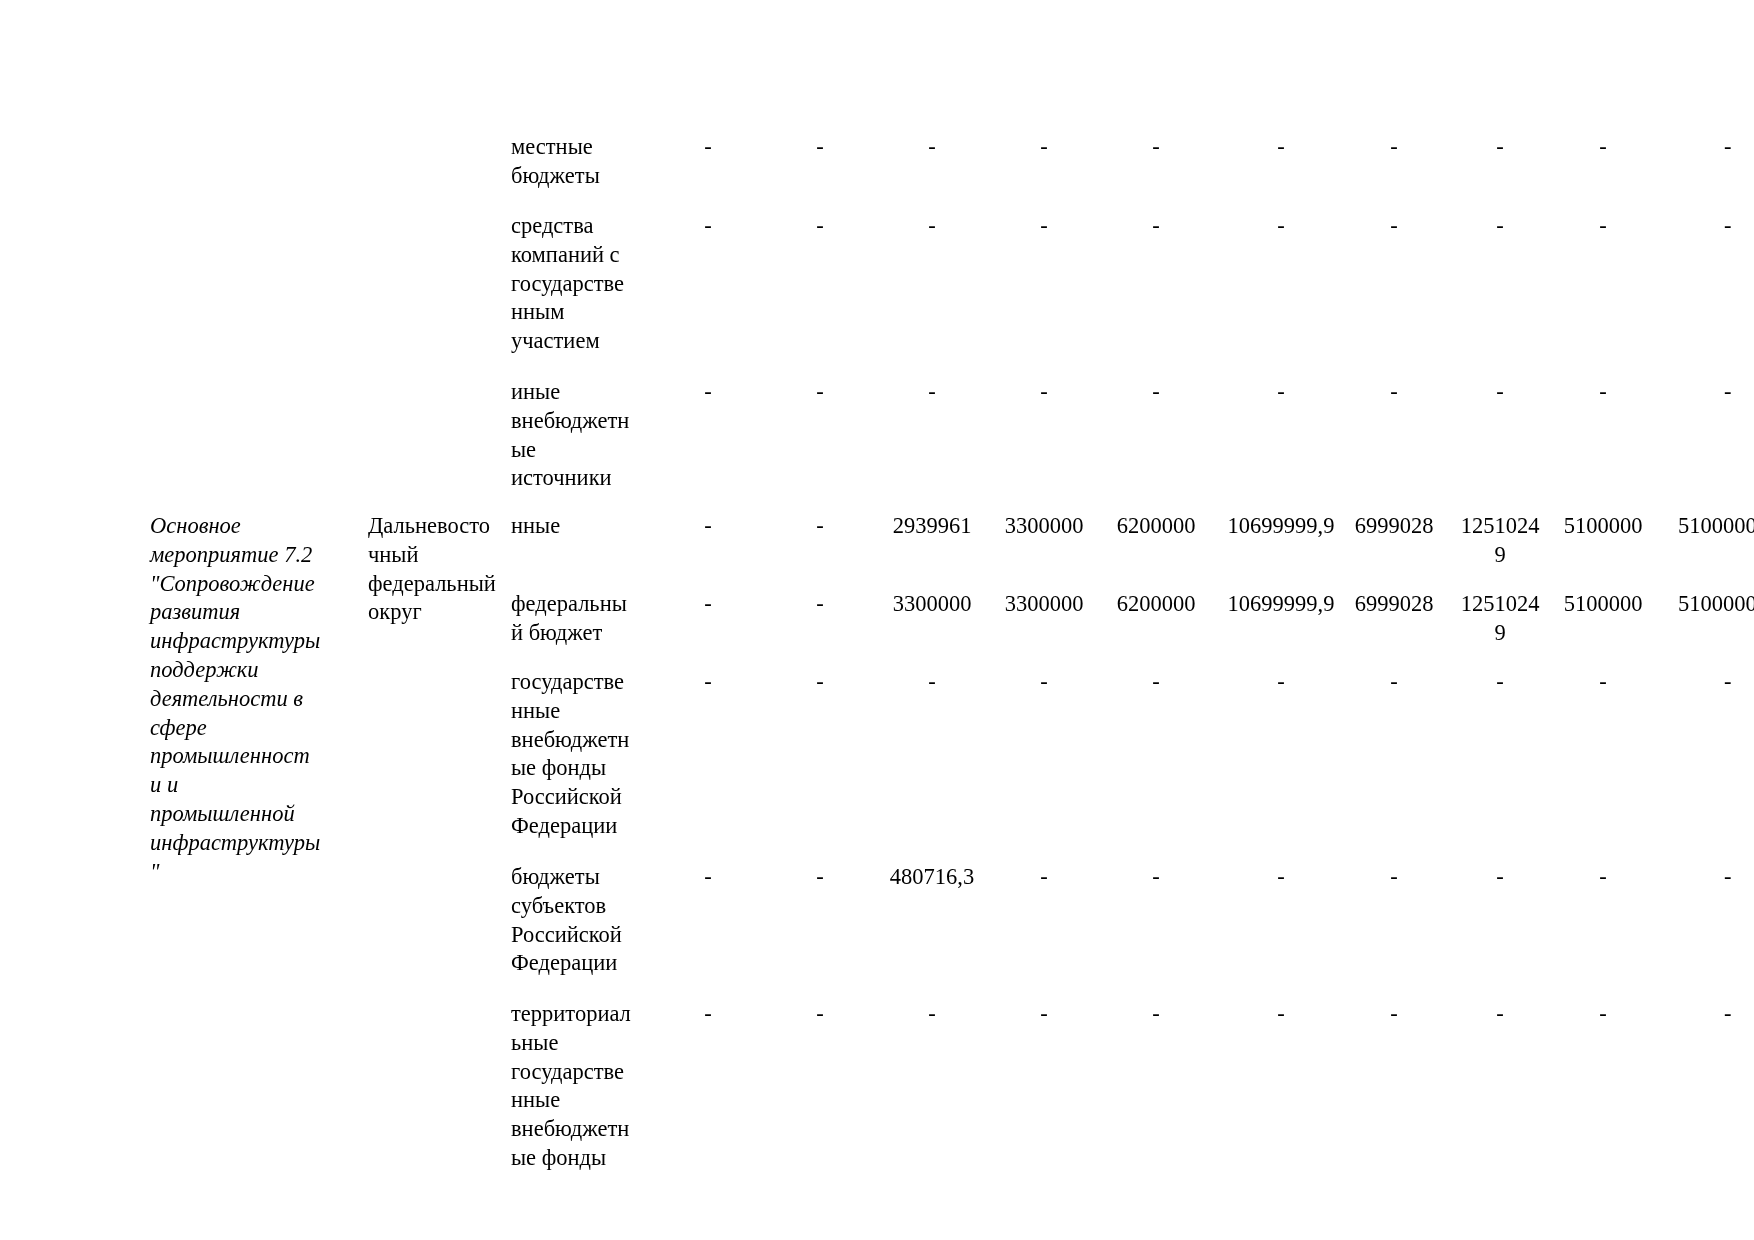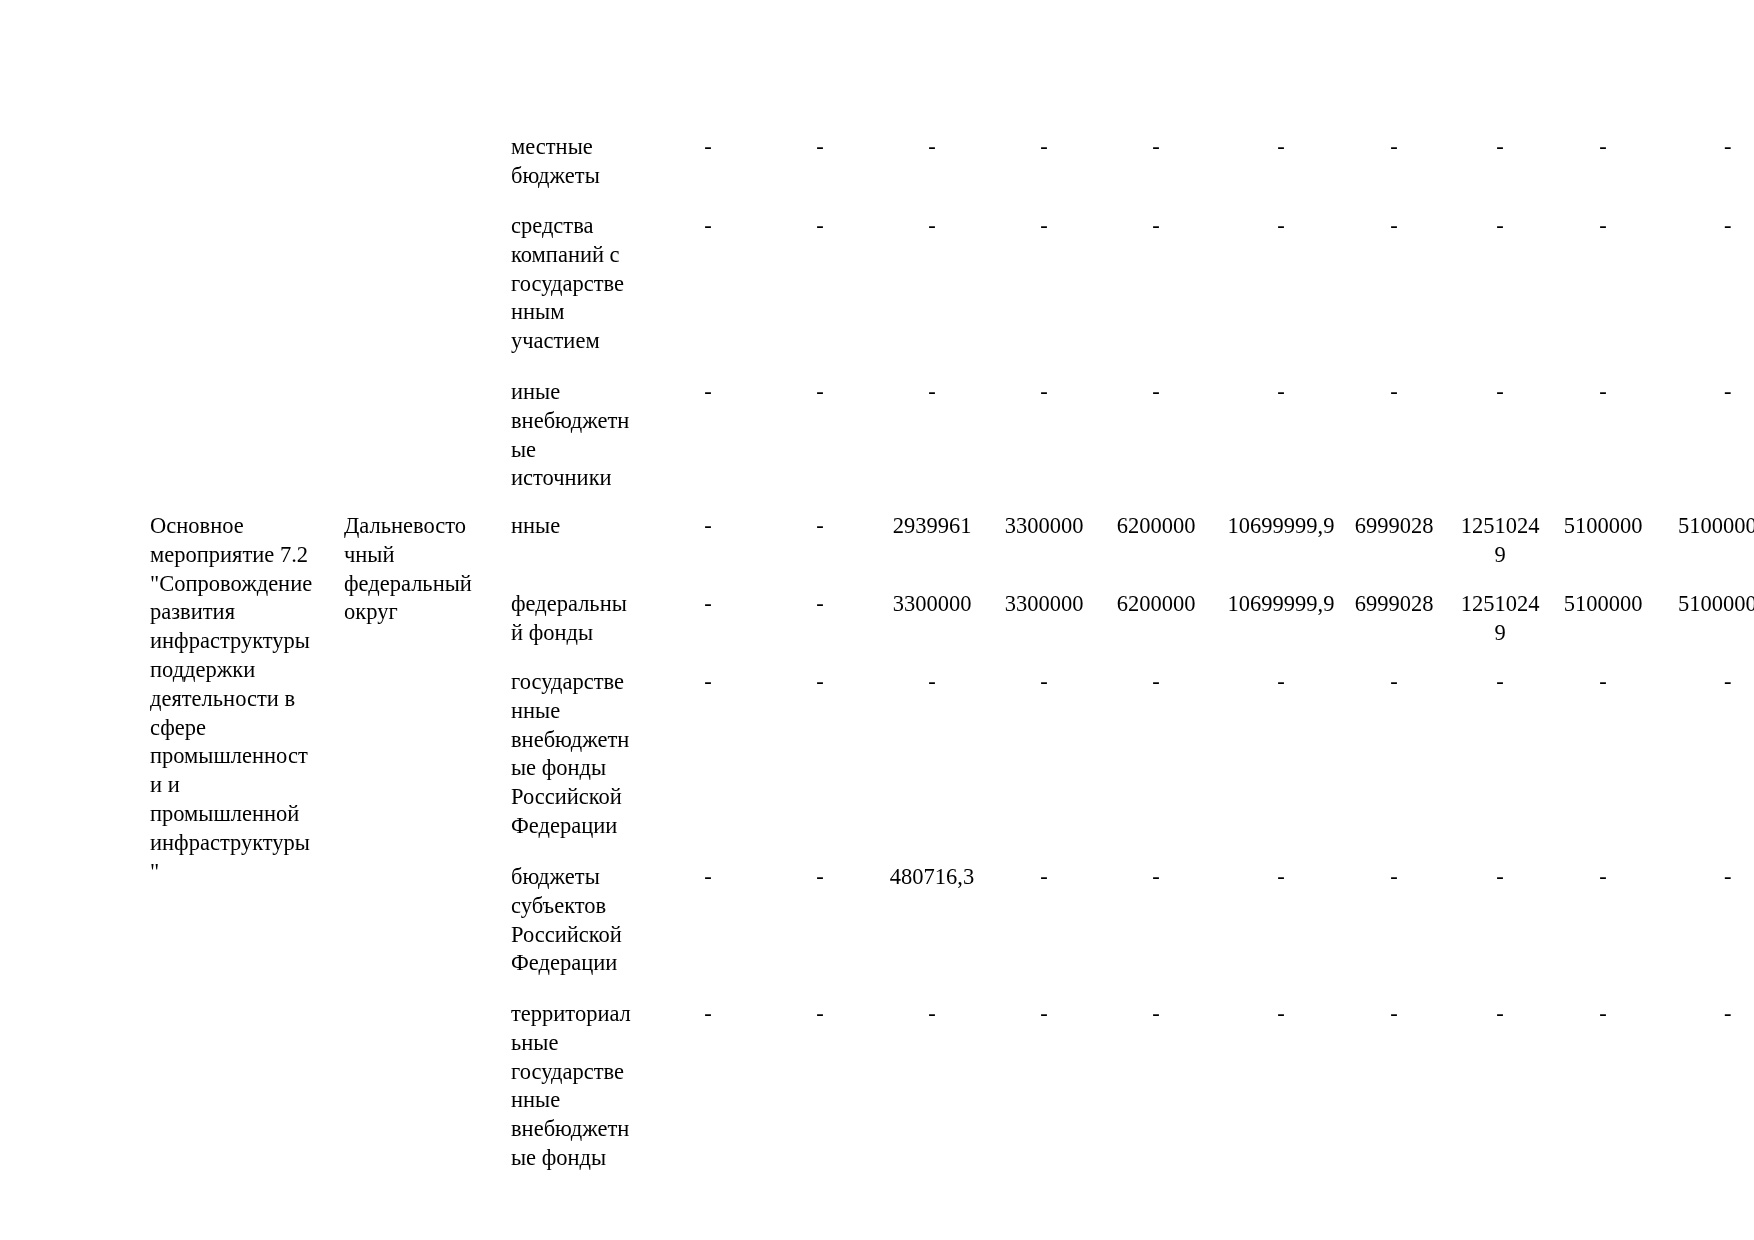--- a/index.html
+++ b/index.html
@@ -28,22 +28,22 @@
     .row {
       position: absolute;
       left: 0;
       width: 1754px;
     }
     .cell {
       position: absolute;
       top: 0;
       white-space: pre-line;
     }
-    .c-event  { left: 150px; width: 195px; }
-    .c-region { left: 344px; width: 150px; }
+    .c-event  { left: 150px; width: 195px; font-style: italic; }
+    .c-region { left: 368px; width: 150px; }
     .c-source { left: 511px; width: 150px; }
     .num {
       position: absolute;
       top: 0;
       text-align: center;
       white-space: pre-line;
     }
     .n0 { left: 658px;  width: 100px; }
     .n1 { left: 770px;  width: 100px; }
     .n2 { left: 876px;  width: 112px; }
@@ -138,21 +138,21 @@
       <div class="num n5">10699999,9</div>
       <div class="num n6">6999028</div>
       <div class="num n7">1251024
 9</div>
       <div class="num n8">5100000</div>
       <div class="num n9">5100000</div>
     </div>
 
     <div class="row" style="top:590px;">
       <div class="cell c-source">федеральны
-й фонды</div>
+й бюджет</div>
       <div class="num n0">-</div>
       <div class="num n1">-</div>
       <div class="num n2">3300000</div>
       <div class="num n3">3300000</div>
       <div class="num n4">6200000</div>
       <div class="num n5">10699999,9</div>
       <div class="num n6">6999028</div>
       <div class="num n7">1251024
 9</div>
       <div class="num n8">5100000</div>

